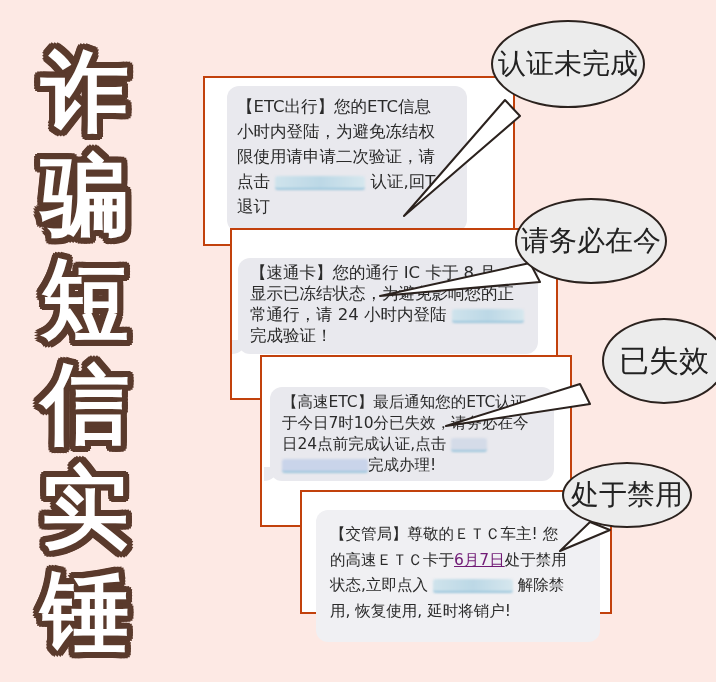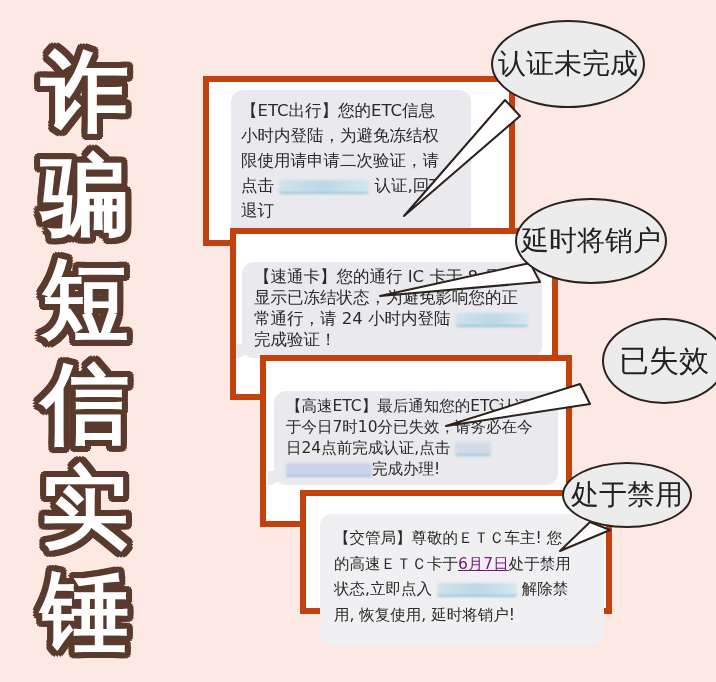--- a/index.html
+++ b/index.html
@@ -27,21 +27,21 @@
       -webkit-text-stroke: 0;
       text-shadow:
         -5px -5px 0 #5a3a2c, 5px -5px 0 #5a3a2c, -5px 5px 0 #5a3a2c, 5px 5px 0 #5a3a2c,
         0 -6px 0 #5a3a2c, 0 6px 0 #5a3a2c, -6px 0 0 #5a3a2c, 6px 0 0 #5a3a2c,
         -3px -6px 0 #5a3a2c, 3px -6px 0 #5a3a2c, -3px 6px 0 #5a3a2c, 3px 6px 0 #5a3a2c,
         -6px -3px 0 #5a3a2c, 6px -3px 0 #5a3a2c, -6px 3px 0 #5a3a2c, 6px 3px 0 #5a3a2c;
     }
     .card {
       position: absolute;
       background: #ffffff;
-      border: 6px solid #c2410c;
+      border: 2px solid #c2410c;
     }
     .bubble {
       position: absolute;
       background: #e9e9ee;
       border-radius: 12px;
       color: #2a2a2a;
       font-size: 17px;
       line-height: 24px;
       padding: 10px 12px;
     }
@@ -155,20 +155,20 @@
   <polygon points="404,216 505,100 520,116" fill="#ffffff" stroke="#2b221e" stroke-width="2" stroke-linejoin="round"></polygon>
   <polygon points="380,296 530,263 540,282" fill="#ffffff" stroke="#2b221e" stroke-width="2" stroke-linejoin="round"></polygon>
   <polygon points="446,426 580,384 590,404" fill="#ffffff" stroke="#2b221e" stroke-width="2" stroke-linejoin="round"></polygon>
   <polygon points="560,551 590,522 610,530" fill="#ffffff" stroke="#2b221e" stroke-width="2" stroke-linejoin="round"></polygon>
 </svg>
 
 <div class="callout" style="left:491px; top:20px; width:154px; height:88px;justify-content:center;">
   <span>认证未完成</span>
 </div>
 <div class="callout" style="left:515px; top:198px; width:152px; height:86px;">
-  <span>延时将销户</span>
+  <span>请务必在今</span>
 </div>
 <div class="callout" style="left:602px; top:318px; width:124px; height:86px; font-size:30px;">
   <span>已失效</span>
 </div>
 <div class="callout" style="left:562px; top:462px; width:130px; height:66px;">
   <span>处于禁用</span>
 </div>
 
 </body></html>

